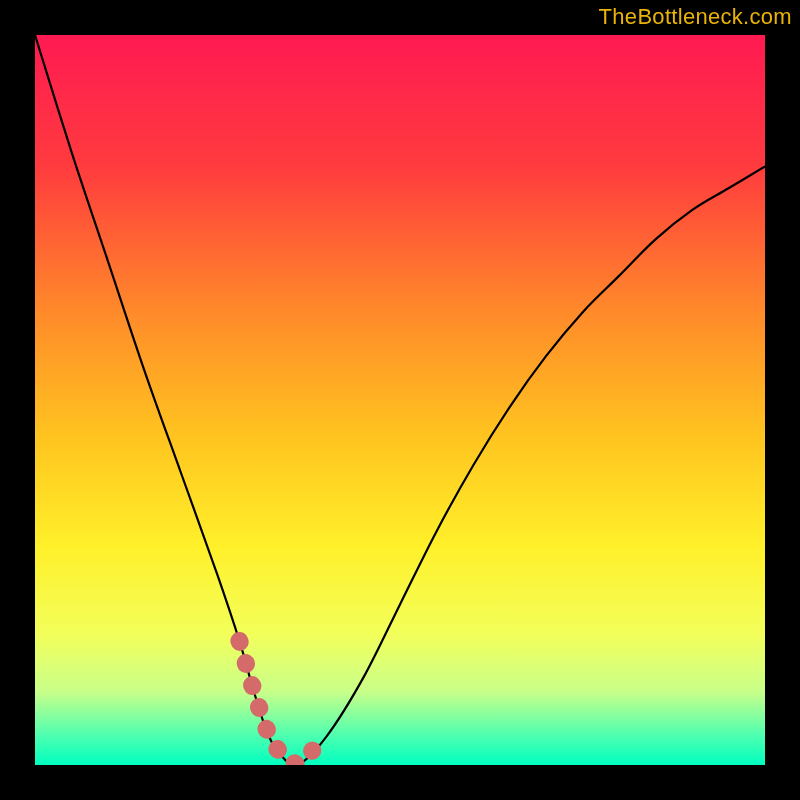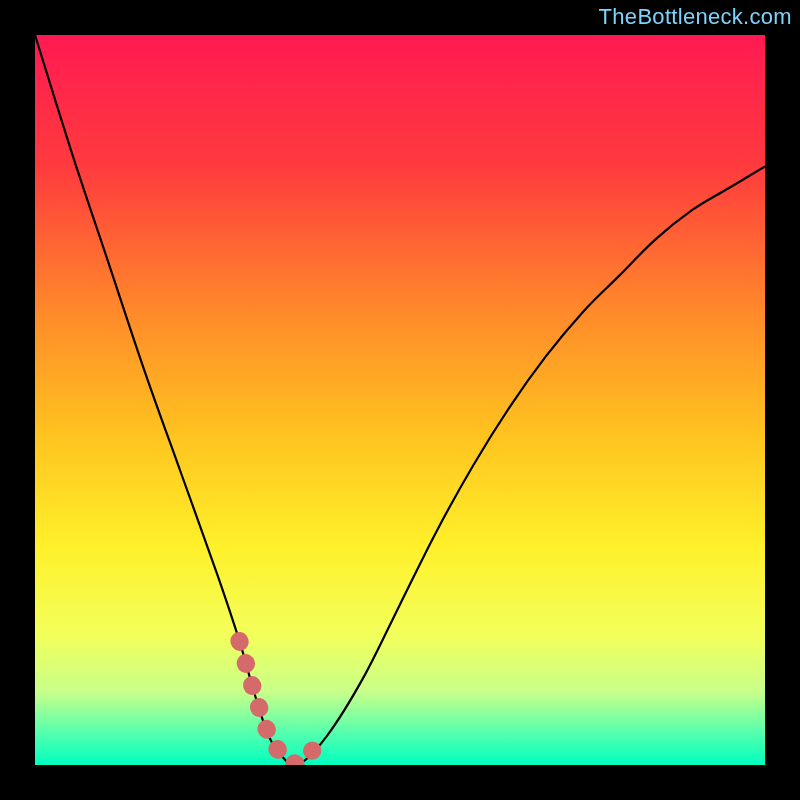--- a/index.html
+++ b/index.html
@@ -29,21 +29,21 @@
   }
   .plot svg {
     width: 100%;
     height: 100%;
     display: block;
   }
   .watermark {
     position: absolute;
     top: 4px;
     right: 8px;
-    color: #7dd3fc;
+    color: #eab308;
     font-size: 22px;
     font-weight: 500;
     letter-spacing: 0.3px;
     user-select: none;
   }
 </style>
 </head>
 <body>
 
 <div class="frame">

